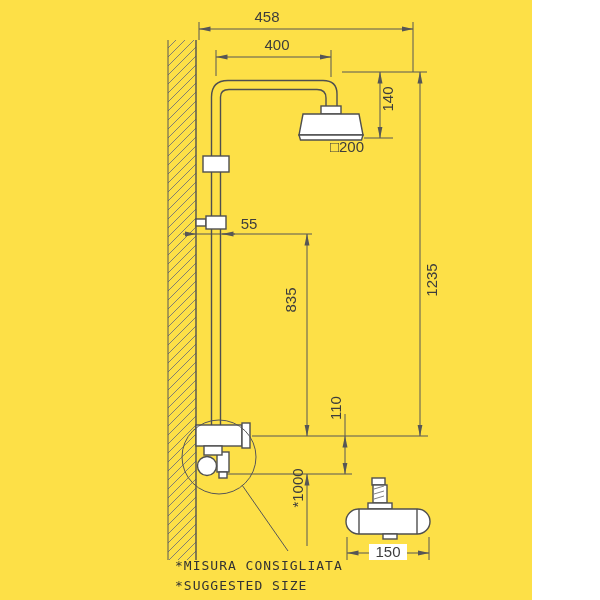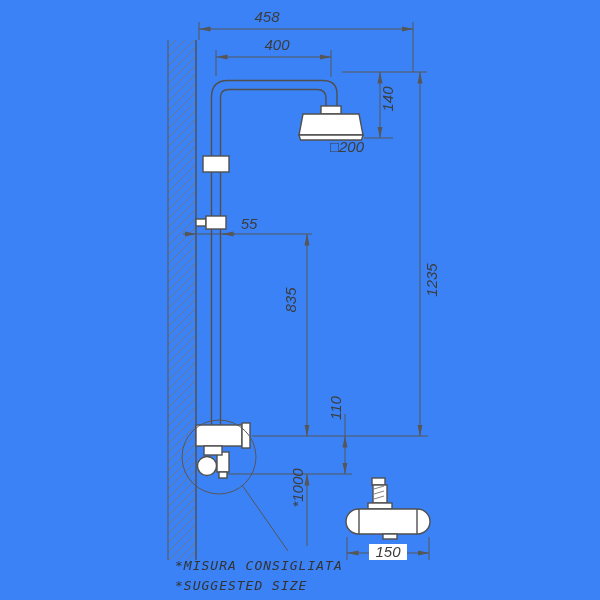--- a/index.html
+++ b/index.html
@@ -1,16 +1,16 @@
 <!DOCTYPE html>
 <html><head>
 <meta charset="utf-8">
 <style>
   html,body{margin:0;padding:0;background:#ffffff;}
-  .page{width:600px;height:600px;background:#3b82f6;position:relative;font-style:italic;}
+  .page{width:532px;height:600px;background:#fde047;position:relative;}
   .g  {stroke:#4f4f4f;stroke-width:1.4;fill:none;stroke-linejoin:miter;}
   .gf {stroke:#4f4f4f;stroke-width:1.4;fill:#ffffff;stroke-linejoin:miter;}
   .d  {stroke:#565656;stroke-width:1;fill:none;}
   .h  {stroke:#757575;stroke-width:0.9;fill:none;}
   text{font-family:"Liberation Sans",sans-serif;font-size:15px;fill:#3d3d3d;}
   .note{font-family:"DejaVu Sans Mono",monospace;font-size:13px;letter-spacing:1px;fill:#333333;}
 </style>
 </head>
 <body>
 

